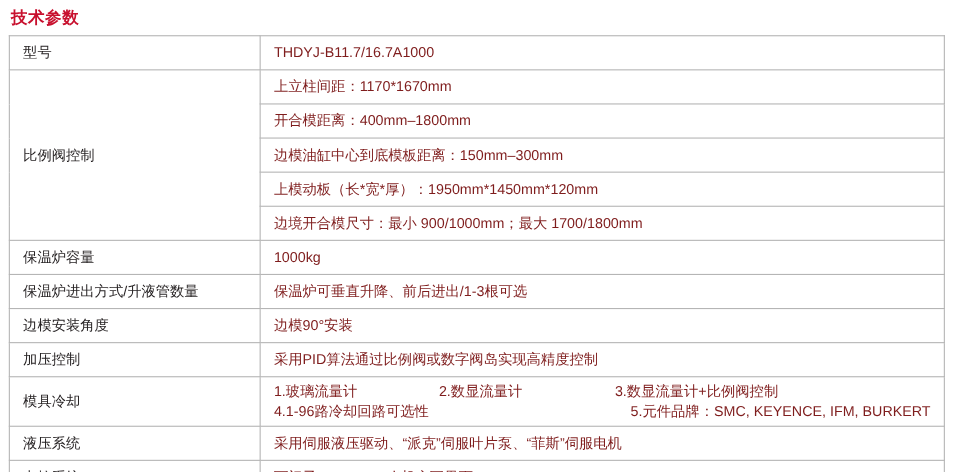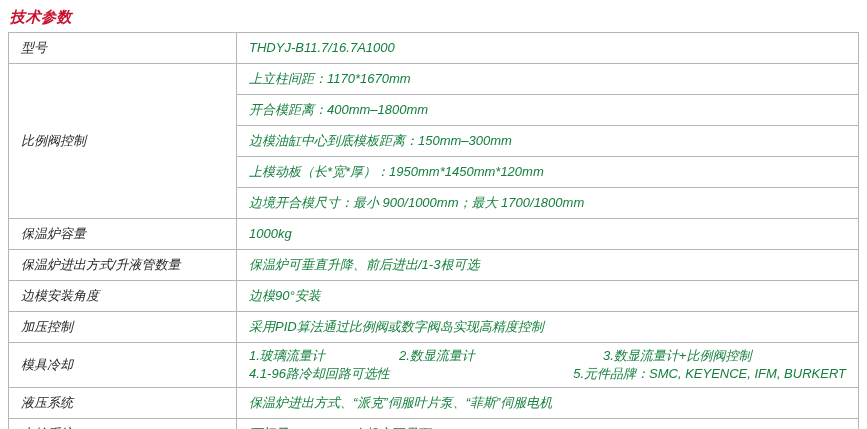--- a/index.html
+++ b/index.html
@@ -13,21 +13,20 @@
     font-family: "Liberation Sans", "DejaVu Sans", sans-serif;
     color: #231f20;
     overflow: hidden;
   }
   .page {
     position: relative;
     width: 867px;
     height: 429px;
     box-sizing: border-box;
     padding: 6px 8px 0 8px;
-    font-style: italic;
   }
   .section-title {
     font-size: 15px;
     font-weight: bold;
     color: #c8102e;
     letter-spacing: 0.5px;
     margin: 2px 0 6px 2px;
     line-height: 18px;
   }
   table.spec {
@@ -41,28 +40,28 @@
     padding: 4px 12px;
     vertical-align: middle;
     line-height: 18px;
     height: 22px;
   }
   td.label {
     width: 228px;
     color: #231f20;
   }
   td.value {
-    color: #15803d;
+    color: #7f1d1d;
   }
   .cool-row-1 {
     display: flex;
   }
   .cool-row-1 .c1 { width: 150px; }
   .cool-row-1 .c2 { width: 160px; }
-  .cool-row-1 .c3 { flex: 1; margin-left: 44px; }
+  .cool-row-1 .c3 { flex: 1; }
   .cool-row-2 {
     display: flex;
     align-items: flex-end;
   }
   .cool-row-2 .c1 { width: 310px; }
   .cool-row-2 .c2 { flex: 1; margin-left: 47px; }
   .nowrap { white-space: nowrap; }
 </style>
 </head>
 <body>
@@ -129,21 +128,21 @@
           </div>
           <div class="cool-row-2">
             <span class="c1 nowrap">4.1-96路冷却回路可选性</span>
             <span class="c2 nowrap">5.元件品牌：SMC, KEYENCE, IFM, BURKERT</span>
           </div>
         </td>
       </tr>
 
       <tr>
         <td class="label">液压系统</td>
-        <td class="value">保温炉进出方式、“派克”伺服叶片泵、“菲斯”伺服电机</td>
+        <td class="value">采用伺服液压驱动、“派克”伺服叶片泵、“菲斯”伺服电机</td>
       </tr>
 
       <tr>
         <td class="label">电控系统</td>
         <td class="value">西门子S7-1500 + 人机交互界面</td>
       </tr>
 
     </tbody>
   </table>
 

